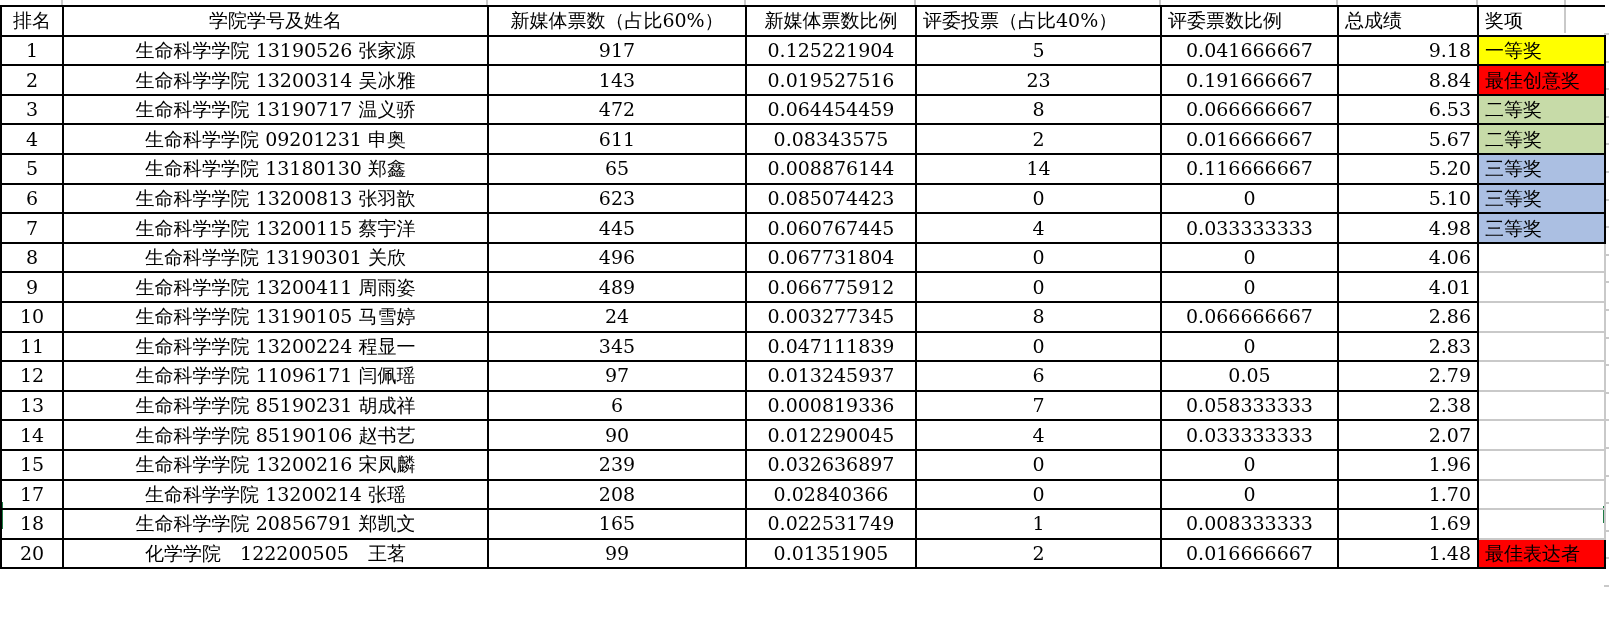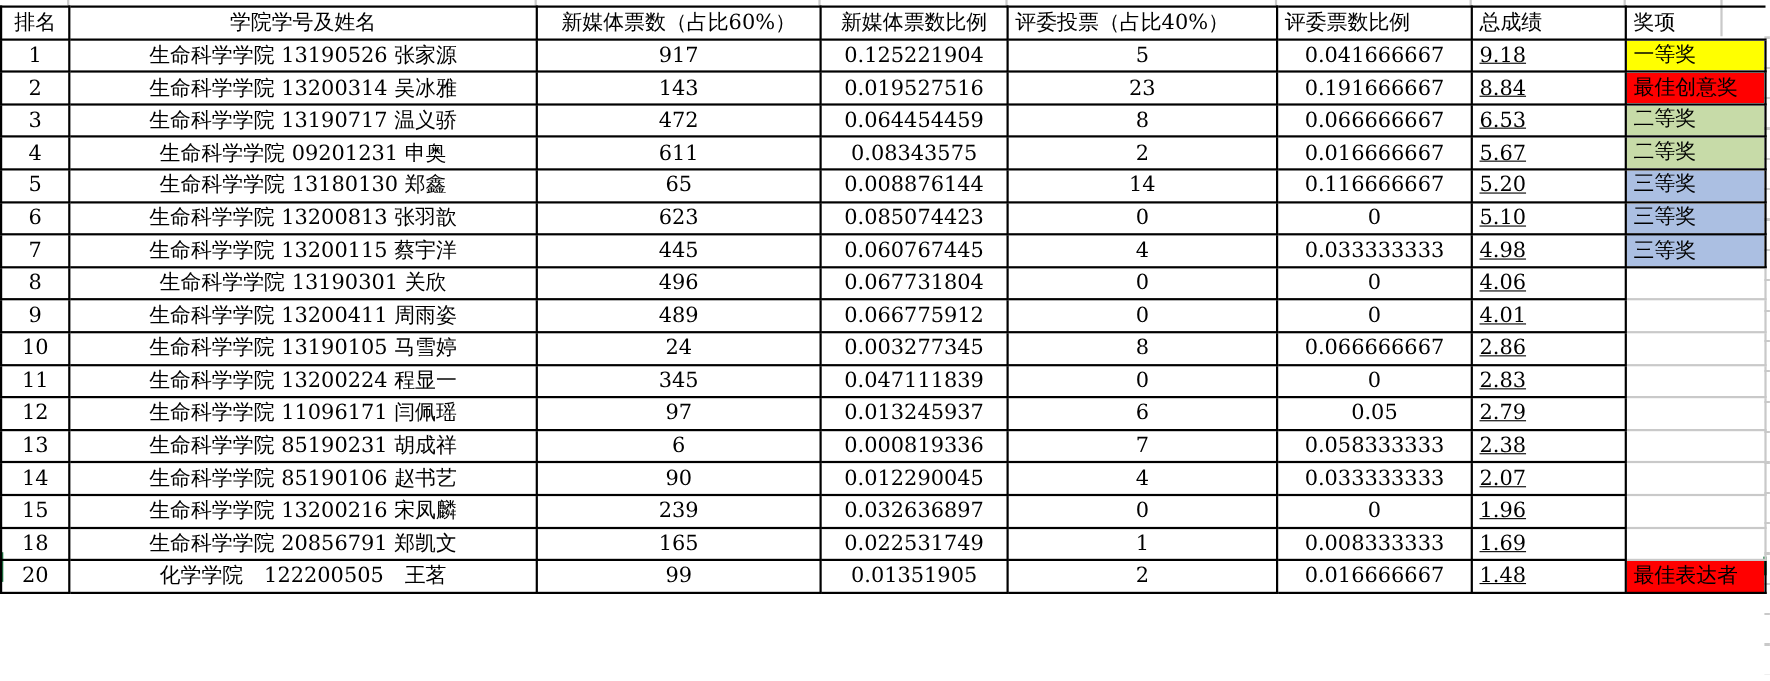--- a/index.html
+++ b/index.html
@@ -10,25 +10,25 @@
   table.grid{
     position:absolute;left:0;top:5px;border-collapse:collapse;table-layout:fixed;
   }
   .grid th,.grid td{
     border:2px solid #000;padding:0 6px;font-size:19px;font-weight:normal;
     height:27.6px;line-height:1.1;vertical-align:middle;overflow:hidden;white-space:pre;
   }
   .grid thead tr{height:28px;}
   .ta-c{text-align:center;}
   .ta-l{text-align:left;}
-  .ta-r{text-decoration:underline;}
+  .ta-r{text-align:right;}
   
   .grid td.c-award{border-top-color:#c9c9c9;border-bottom-color:#c9c9c9;border-right-color:#c9c9c9;}
   .grid td.c-award.filled{border-color:#000;}
-  .grid td.c-award.before-filled{border-bottom-color:#000;font-family:Liberation Mono, monospace;}
+  .grid td.c-award.before-filled{border-bottom-color:#000;}
   .grid tbody tr:last-child td.c-award{border-bottom-color:#000;}
   .grid th.h-award{border-right:none;}
   
   .vtick{position:absolute;top:0;width:2px;height:5px;background:#c9c9c9;}
   .header-gridline{position:absolute;left:1564px;top:0;width:2px;height:33px;background:#c9c9c9;}
   .right-strip{
     position:absolute;left:1604px;top:33px;width:5px;height:580px;
     background:repeating-linear-gradient(to bottom,#c9c9c9 0 2px,#ffffff 2px 27.6px);
   }
   .sel-left{position:absolute;left:0;top:502px;width:3px;height:27px;}
@@ -220,20 +220,30 @@
       <td class="ta-c">15</td>
       <td class="ta-c">生命科学学院 13200216 宋凤麟</td>
       <td class="ta-c">239</td>
       <td class="ta-c">0.032636897</td>
       <td class="ta-c">0</td>
       <td class="ta-c">0</td>
       <td class="ta-r">1.96</td>
       <td class="ta-l c-award"></td>
     </tr>
         <tr>
+      <td class="ta-c">17</td>
+      <td class="ta-c">生命科学学院 13200214 张瑶</td>
+      <td class="ta-c">208</td>
+      <td class="ta-c">0.02840366</td>
+      <td class="ta-c">0</td>
+      <td class="ta-c">0</td>
+      <td class="ta-r">1.70</td>
+      <td class="ta-l c-award"></td>
+    </tr>
+        <tr>
       <td class="ta-c">18</td>
       <td class="ta-c">生命科学学院 20856791 郑凯文</td>
       <td class="ta-c">165</td>
       <td class="ta-c">0.022531749</td>
       <td class="ta-c">1</td>
       <td class="ta-c">0.008333333</td>
       <td class="ta-r">1.69</td>
       <td class="ta-l c-award"></td>
     </tr>
         <tr>

